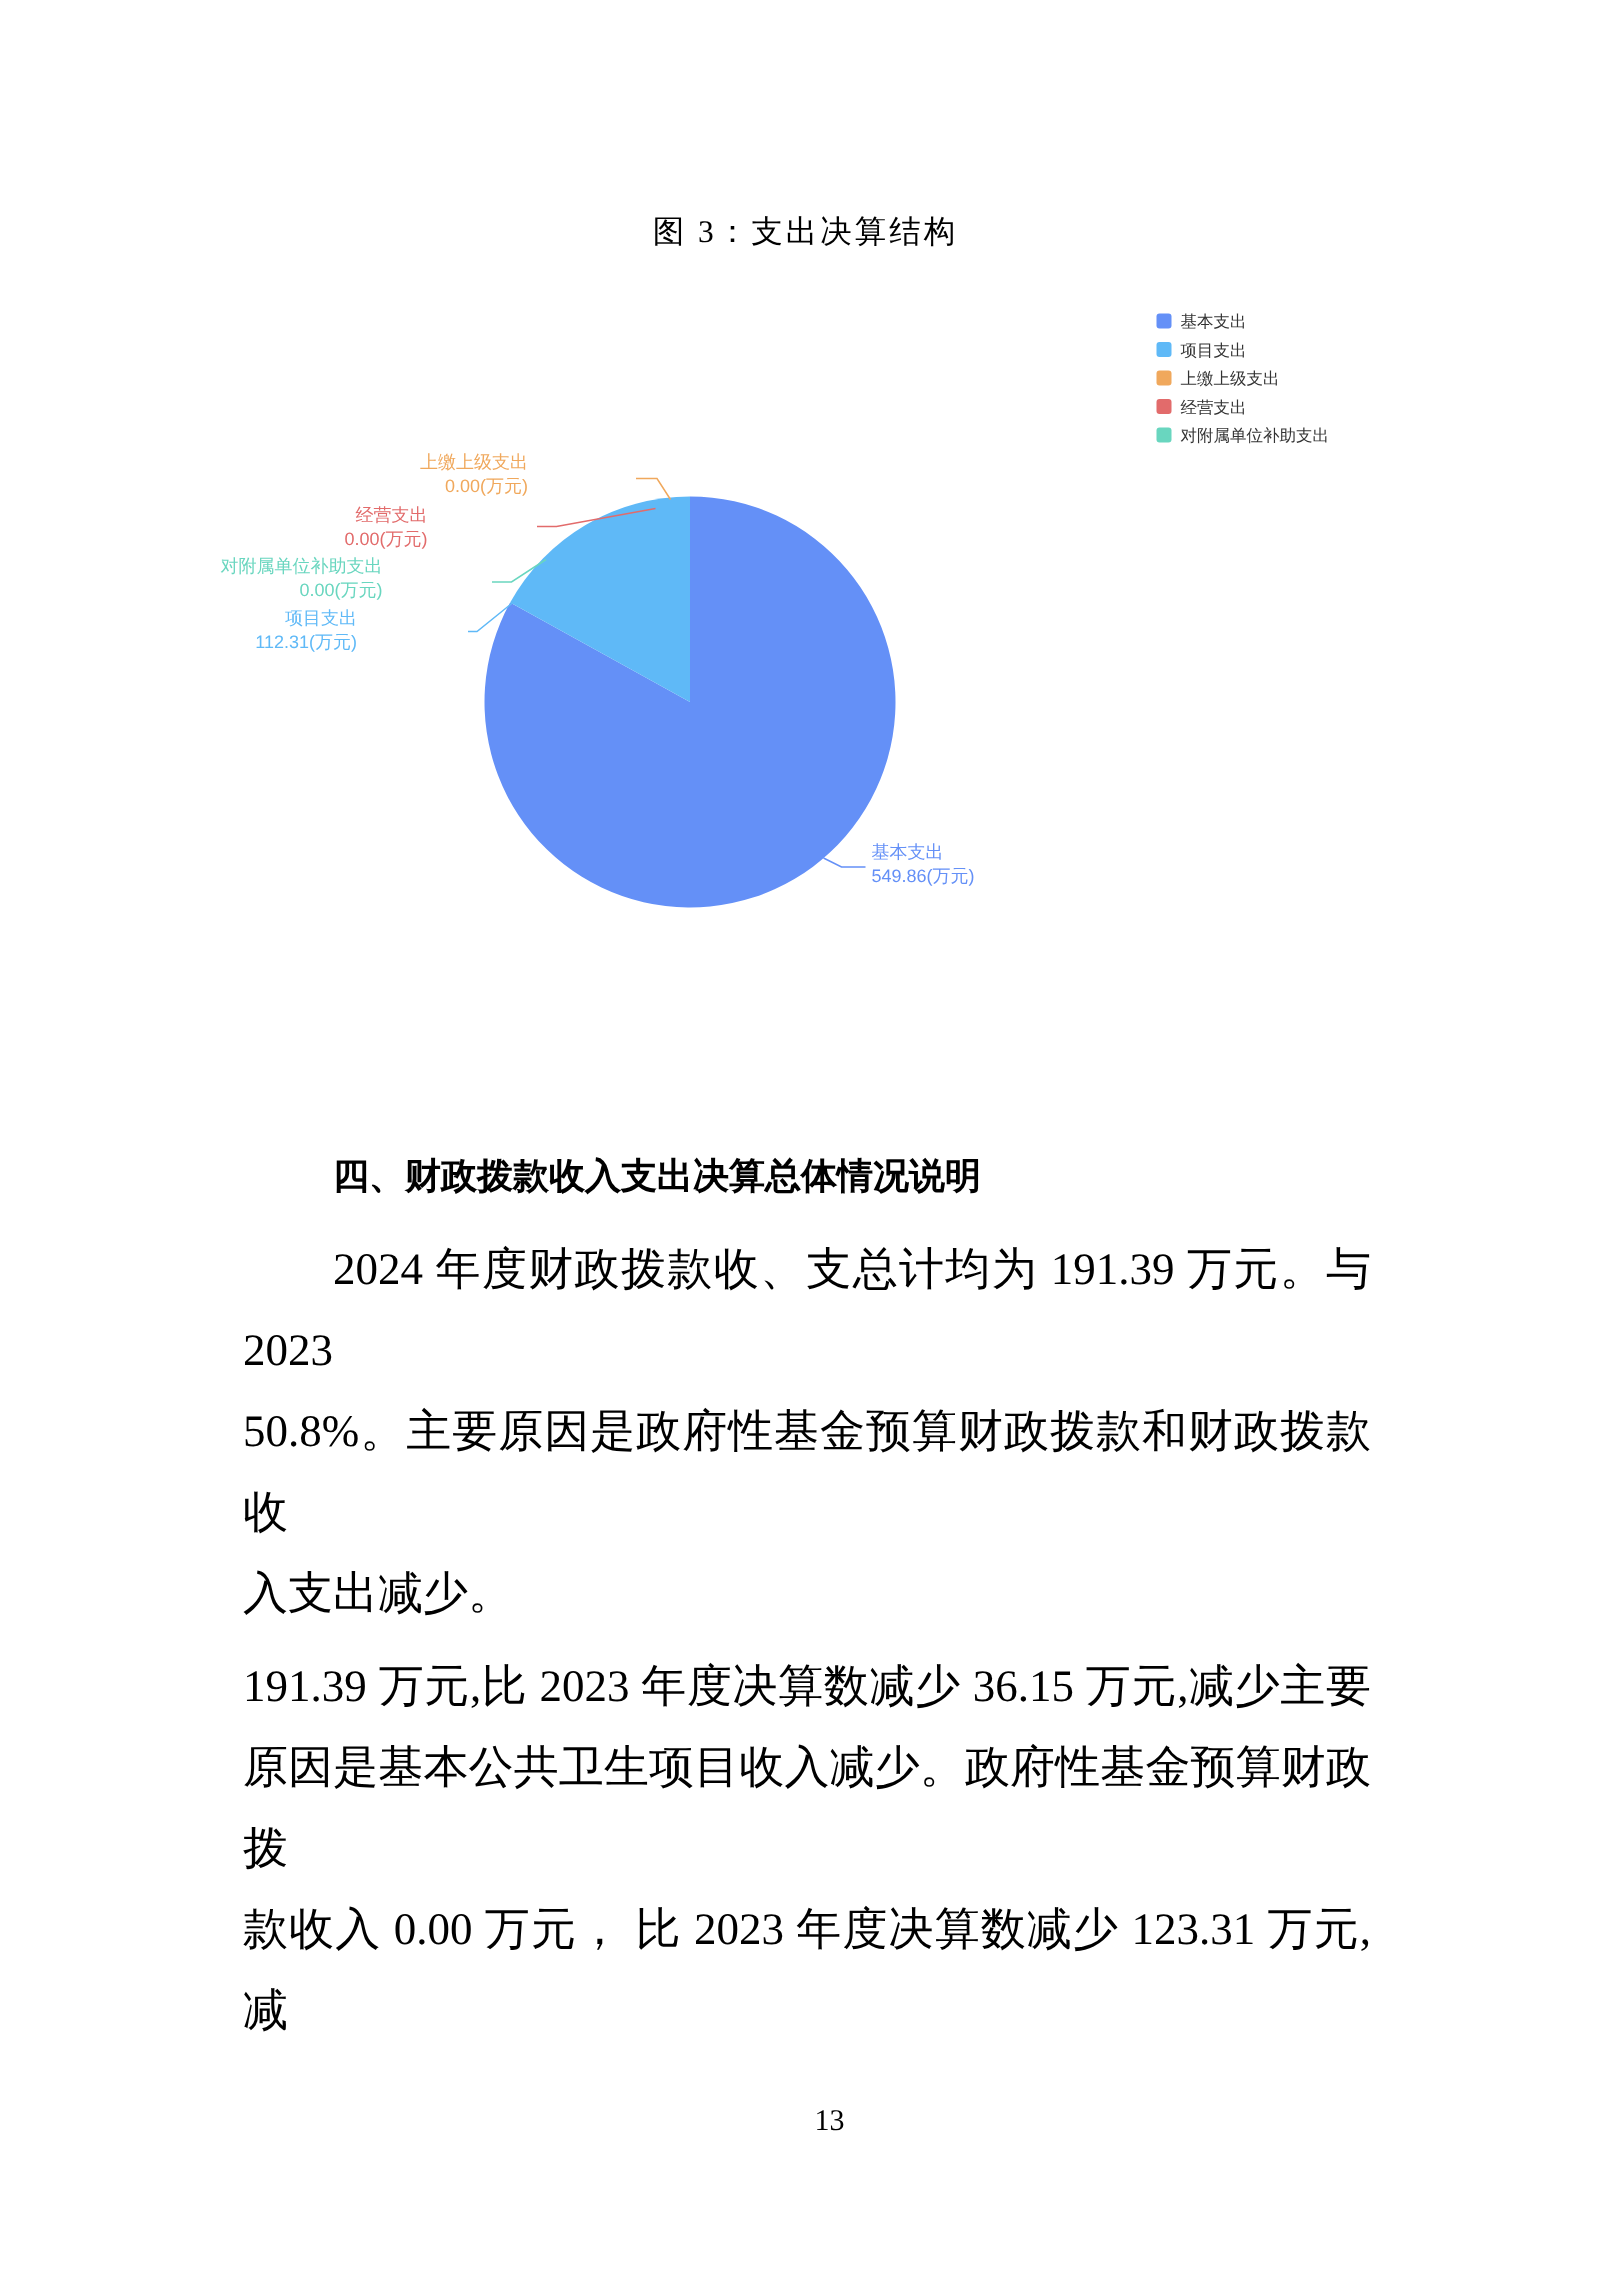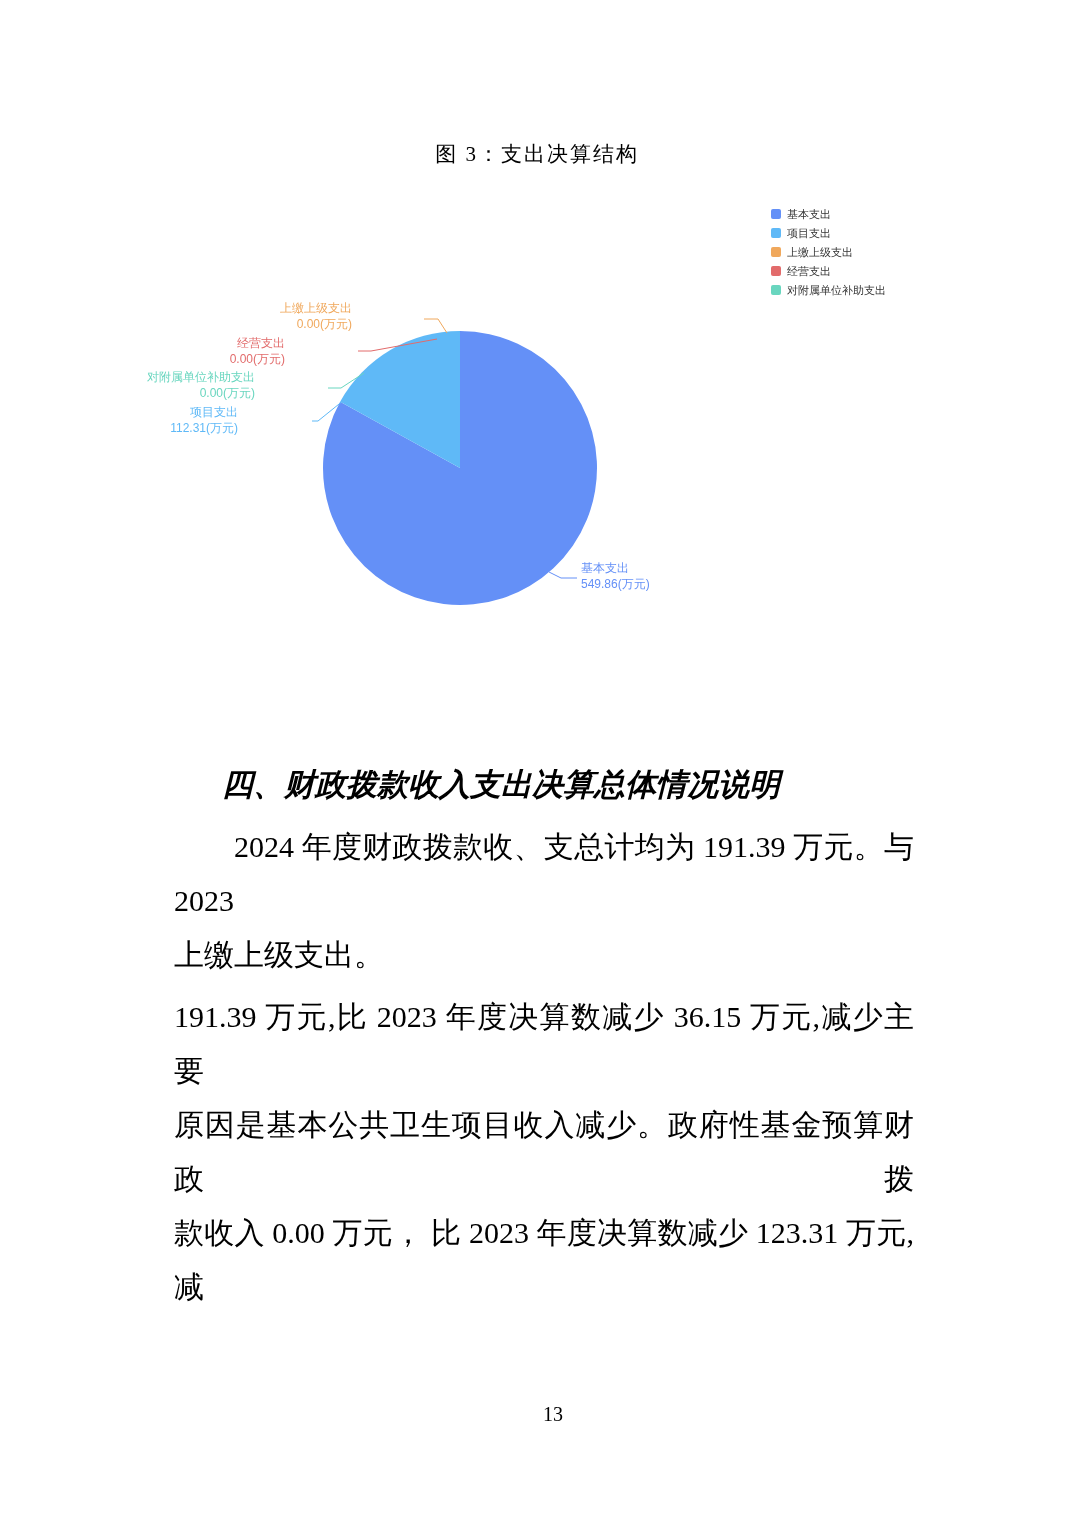--- a/index.html
+++ b/index.html
@@ -23,23 +23,23 @@
   .legend-swatch{width:10px;height:10px;border-radius:2px;margin-right:6px;flex:0 0 auto;}
   .pie-label{
     position:absolute;
     font-family:"Liberation Sans","DejaVu Sans",sans-serif;
     font-size:12px;line-height:16px;white-space:nowrap;
   }
   .pie-label.right{text-align:right;}
   .body-text{position:absolute;left:162px;top:758px;width:752px;font-size:30px;line-height:54px;}
   .heading{
     font-family:"Liberation Sans","DejaVu Sans",sans-serif;
-    font-weight:bold;font-size:31px;line-height:54px;padding-left:60px;font-style:italic;
+    font-weight:bold;font-size:24px;line-height:54px;padding-left:60px;
   }
-  .para{margin-top:8px;margin-left:12px;}
+  .para{margin-top:8px;}
   .bodyline{text-align:justify;text-align-last:justify;}
   .bodyline.indent{text-indent:60px;}
   .bodyline.lastline{text-align:left;text-align-last:auto;}
   .page-number{position:absolute;top:1403px;left:16px;width:100%;text-align:center;font-size:20px;}
 </style>
 </head>
 <body>
 
 <div class="page">
 
@@ -105,21 +105,22 @@
       <div>基本支出</div>
       <div>549.86(万元)</div>
     </div>
   </div>
 
   <div class="body-text">
     <div class="heading">四、财政拨款收入支出决算总体情况说明</div>
 
     <div class="para">
       <div class="bodyline indent">2024 年度财政拨款收、支总计均为 191.39 万元。与 2023</div>
-      <div class="bodyline lastline">上缴上级支出。</div>
+      <div class="bodyline">50.8%。主要原因是政府性基金预算财政拨款和财政拨款收</div>
+      <div class="bodyline lastline">入支出减少。</div>
     </div>
 
     <div class="para">
       <div class="bodyline">191.39 万元,比 2023 年度决算数减少 36.15 万元,减少主要</div>
       <div class="bodyline">原因是基本公共卫生项目收入减少。政府性基金预算财政拨</div>
       <div class="bodyline">款收入 0.00 万元， 比 2023 年度决算数减少 123.31 万元,减</div>
 
     </div>
   </div>
 

